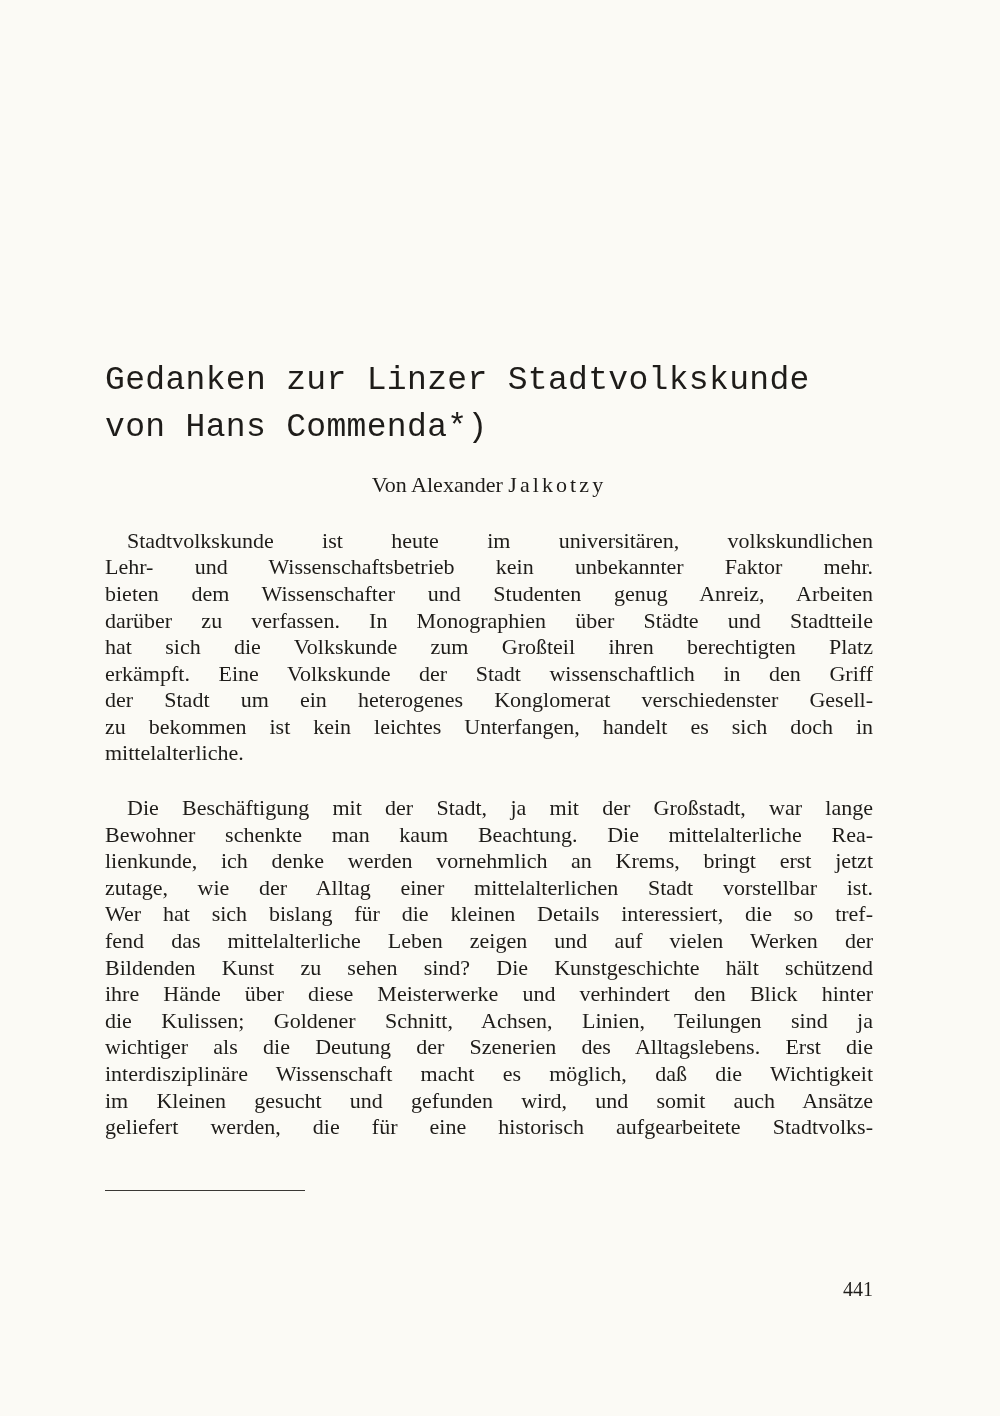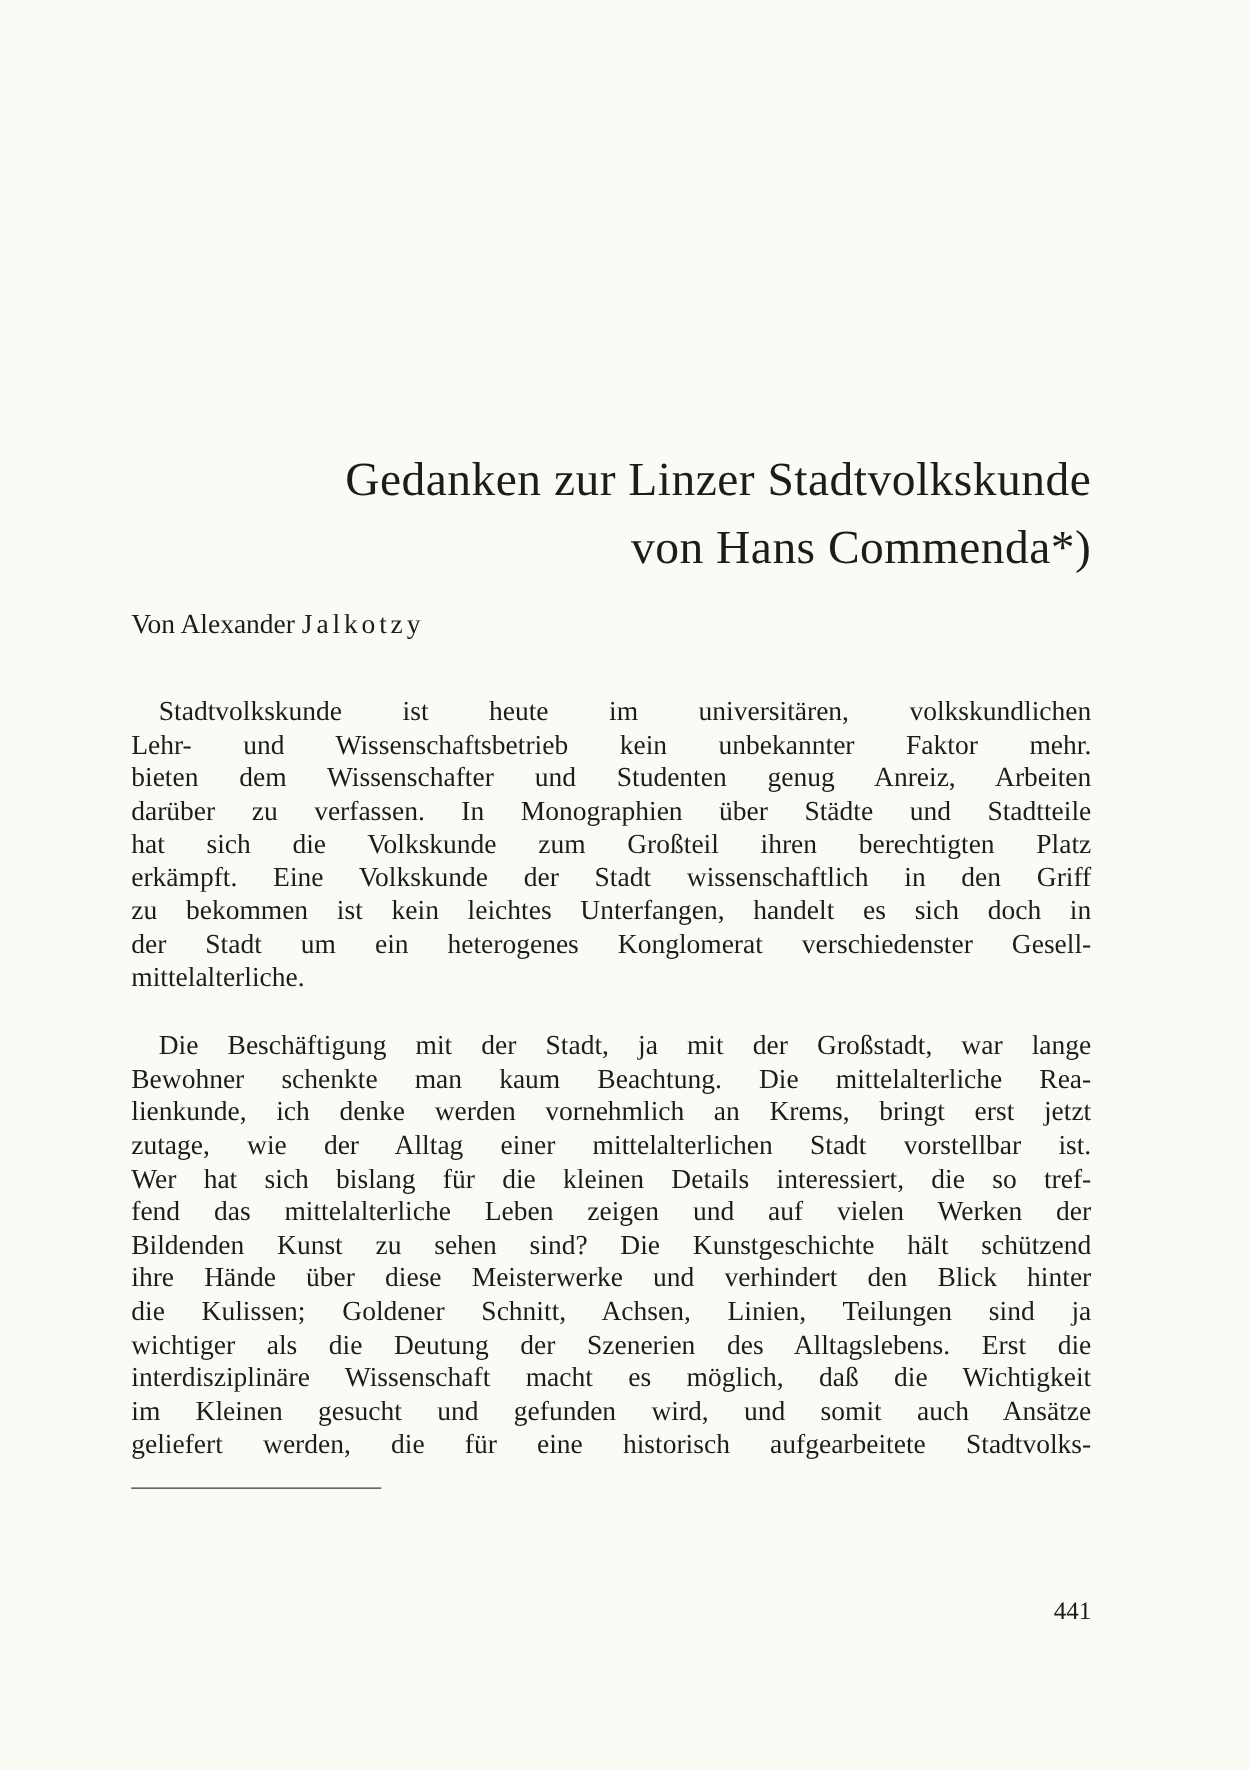--- a/index.html
+++ b/index.html
@@ -20,38 +20,40 @@
     inset: 0;
   }
   .content {
     position: absolute;
     left: 105px;
     top: 0;
     width: 768px;
   }
   .title {
     margin: 358px 0 0 0;
-    font-size: 38px;
+    font-size: 33px;
     line-height: 1.42;
     font-weight: normal;
-    text-align: right;
+    text-align: left;
     letter-spacing: 0.01em;
+    font-family: Liberation Mono, monospace;
   }
   .author {
     margin-top: 20px;
     font-size: 22px;
+    text-align: center;
   }
   .author .surname {
     letter-spacing: 0.14em;
   }
   .para {
     font-size: 22px;
     line-height: 26.6px;
   }
-  .para-1 { margin-top: 44px; }
+  .para-1 { margin-top: 30px; }
   .para-2 { margin-top: 28px; }
   .tline {
     text-align: justify;
     text-align-last: justify;
   }
   .tline.last {
     text-align-last: left;
   }
   .para .tline:first-child {
     text-indent: 22px;
@@ -99,22 +101,22 @@
       <span class="surname">Jalkotzy</span>
     </div>
 
     <div class="para para-1">
         <div class="tline">Stadtvolkskunde ist heute im universitären, volkskundlichen</div>
         <div class="tline">Lehr- und Wissenschaftsbetrieb kein unbekannter Faktor mehr.</div>
         <div class="tline">bieten dem Wissenschafter und Studenten genug Anreiz, Arbeiten</div>
         <div class="tline">darüber zu verfassen. In Monographien über Städte und Stadtteile</div>
         <div class="tline">hat sich die Volkskunde zum Großteil ihren berechtigten Platz</div>
         <div class="tline">erkämpft. Eine Volkskunde der Stadt wissenschaftlich in den Griff</div>
+        <div class="tline">der Stadt um ein heterogenes Konglomerat verschiedenster Gesell-</div>
         <div class="tline">zu bekommen ist kein leichtes Unterfangen, handelt es sich doch in</div>
-        <div class="tline">der Stadt um ein heterogenes Konglomerat verschiedenster Gesell-</div>
         <div class="tline last">mittelalterliche.</div>
       </div>
 
     <div class="para para-2 continued">
         <div class="tline">Die Beschäftigung mit der Stadt, ja mit der Großstadt, war lange</div>
         <div class="tline">Bewohner schenkte man kaum Beachtung. Die mittelalterliche Rea-</div>
         <div class="tline">lienkunde, ich denke werden vornehmlich an Krems, bringt erst jetzt</div>
         <div class="tline">zutage, wie der Alltag einer mittelalterlichen Stadt vorstellbar ist.</div>
         <div class="tline">Wer hat sich bislang für die kleinen Details interessiert, die so tref-</div>
         <div class="tline">fend das mittelalterliche Leben zeigen und auf vielen Werken der</div>

